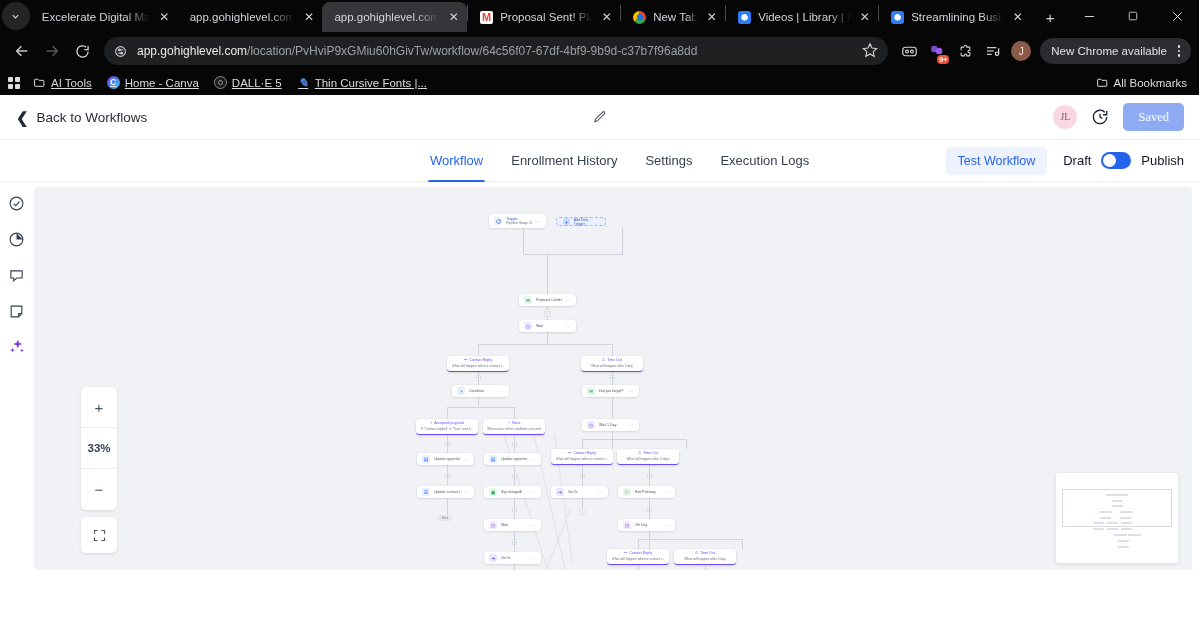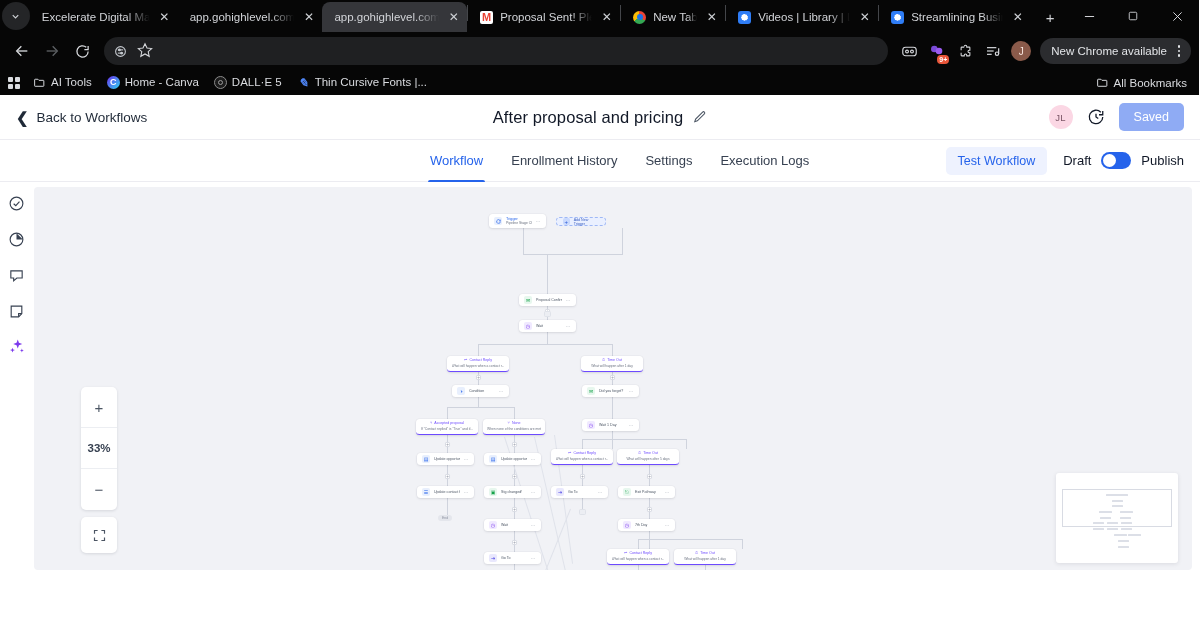--- a/index.html
+++ b/index.html
@@ -156,21 +156,21 @@
   }
   .kebab { width: 16px; display: flex; flex-direction: column; align-items: center; gap: 2px; }
   .kebab i { width: 2.5px; height: 2.5px; border-radius: 50%; background: #e3e5e8; display: block; }
 
   
   .bookmarks {
     height: 25px; background: #060606;
     display: flex; align-items: center; gap: 3px;
     padding: 0 8px; color: #dadce0; font-size: 11.5px;
   }
-  .bm { display: flex; gap: 5px; padding: 2px 6px; border-radius: 4px; white-space: nowrap; }
+  .bm { display: flex; align-items: center; gap: 5px; padding: 2px 6px; border-radius: 4px; white-space: nowrap; text-decoration: underline; }
   .bm-grid { display: grid; grid-template-columns: 5px 5px; grid-gap: 2px; margin-right: 4px; }
   .bm-grid i { width: 5px; height: 5px; background: #dadce0; display: block; border-radius: 1px; }
   .bm-ico { width: 13px; height: 13px; flex: 0 0 13px; display:flex; align-items:center; justify-content:center; }
   .ico-canva { border-radius: 50%; background: linear-gradient(135deg,#6b2ff0,#2fd7f0); color:#fff;
                font-size:9px; line-height:13px; text-align:center; font-weight:bold; }
   .ico-dalle { border-radius: 50%; background: #1c1c1c; border: 1.2px solid #8b8b8b; position:relative; }
   .ico-dalle::after { content:""; position:absolute; inset:3px; border:1.2px solid #9b9b9b; border-radius:50%; }
   .ico-font { color: #4f86f7; font-size: 12px; font-style: italic; font-weight: bold; }
   .allbm { margin-left: auto; display: flex; align-items: center; gap: 5px; padding-right: 4px; }
 
@@ -190,21 +190,21 @@
     font-size: 13.5px; color: #1f2937; font-weight: 500;
   }
   .chev-left { font-size: 15px; line-height: 1; font-weight: 700; }
   .wf-title-wrap {
     position: absolute; left: 0; right: 0;
     display: flex; align-items: center; justify-content: center; gap: 10px;
     pointer-events: none;
   }
   .wf-title { font-size: 16.5px; color: #111827; font-weight: 400; letter-spacing: .1px; }
   .pencil { width: 14px; height: 14px; color: #4b5563; pointer-events: auto; }
-  .hdr-right { margin-left: auto; display: flex; align-items: center; gap: 14px; z-index: 2; }
+  .hdr-right { margin-left: auto; display: flex; align-items: center; gap: 14px; z-index: 2; font-family: Liberation Serif, serif; }
   .avatar {
     width: 24px; height: 24px; border-radius: 50%;
     background: #fbd7e4; color: #7b5566;
     display: flex; align-items: center; justify-content: center;
     font-size: 9.5px; letter-spacing: .3px;
   }
   .hist-ico { width: 18px; height: 18px; color: #111827; }
   .saved-btn {
     height: 28px; padding: 8px 15px;
     background: #8fabf4; color: #ffffff;
@@ -466,20 +466,21 @@
     <div class="omnibox">
       <span class="siteinfo">
         <svg width="13" height="13" viewBox="0 0 24 24" fill="none" stroke="#c6cad0" stroke-width="2">
             <circle cx="12" cy="12" r="9"></circle>
             <line x1="7" y1="9" x2="17" y2="9"></line>
             <line x1="7" y1="15" x2="17" y2="15"></line>
             <circle cx="10" cy="9" r="1.6" fill="#c6cad0"></circle>
             <circle cx="14" cy="15" r="1.6" fill="#c6cad0"></circle>
           </svg>
       </span>
+      <span class="url"><b>app.gohighlevel.com</b><span>/location/PvHviP9xGMiu60hGivTw/workflow/64c56f07-67df-4bf9-9b9d-c37b7f96a8dd</span></span>
       <span class="star">
         <svg width="16" height="16" viewBox="0 0 24 24" fill="none" stroke="currentColor" stroke-width="1.6">
             <polygon points="12 2.5 15 9 22 9.8 16.8 14.5 18.3 21.5 12 17.9 5.7 21.5 7.2 14.5 2 9.8 9 9"></polygon>
           </svg>
       </span>
     </div>
 
     <div class="omniicons">
       <div class="oicon">
         <svg width="17" height="17" viewBox="0 0 24 24" fill="none" stroke="currentColor" stroke-width="1.6">
@@ -564,21 +565,20 @@
 
 <div class="app">
 
   <div class="app-header">
     <div class="back-link">
       <span class="chev-left">❮</span>
       <span>Back to Workflows</span>
     </div>
 
     <div class="wf-title-wrap">
-      <span class="wf-title">After proposal and pricing</span>
       <span class="pencil">
         <svg width="14" height="14" viewBox="0 0 24 24" fill="none" stroke="currentColor" stroke-width="1.8">
             <path d="M16.5 3.5a2.1 2.1 0 0 1 3 3L7.5 18.5 3 20l1.5-4.5z"></path>
           </svg>
       </span>
     </div>
 
     <div class="hdr-right">
       <span class="avatar">JL</span>
       <span class="hist-ico">

